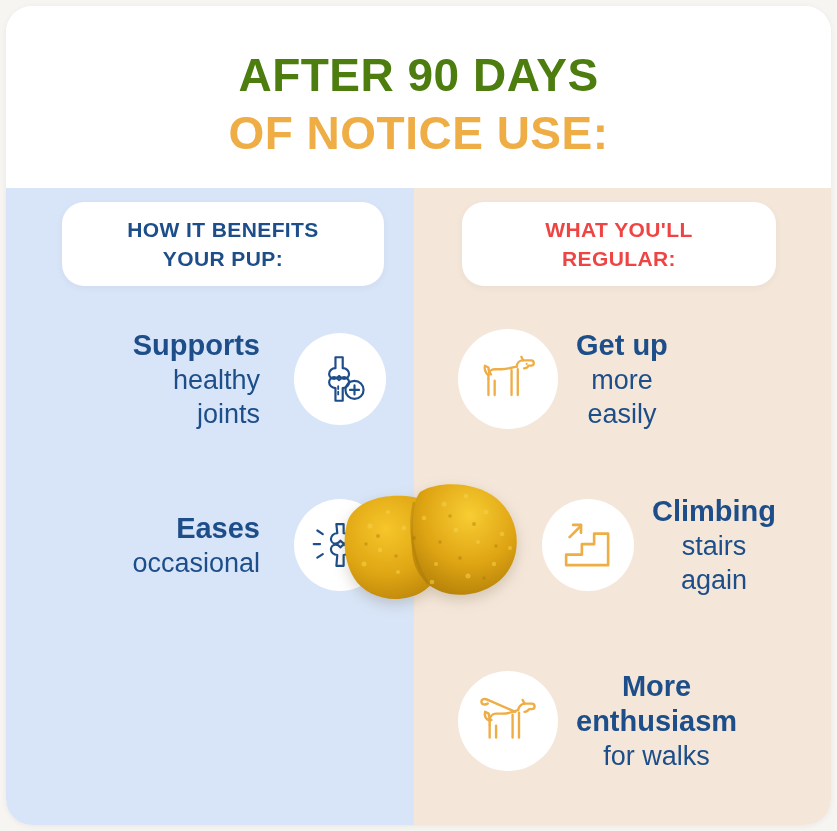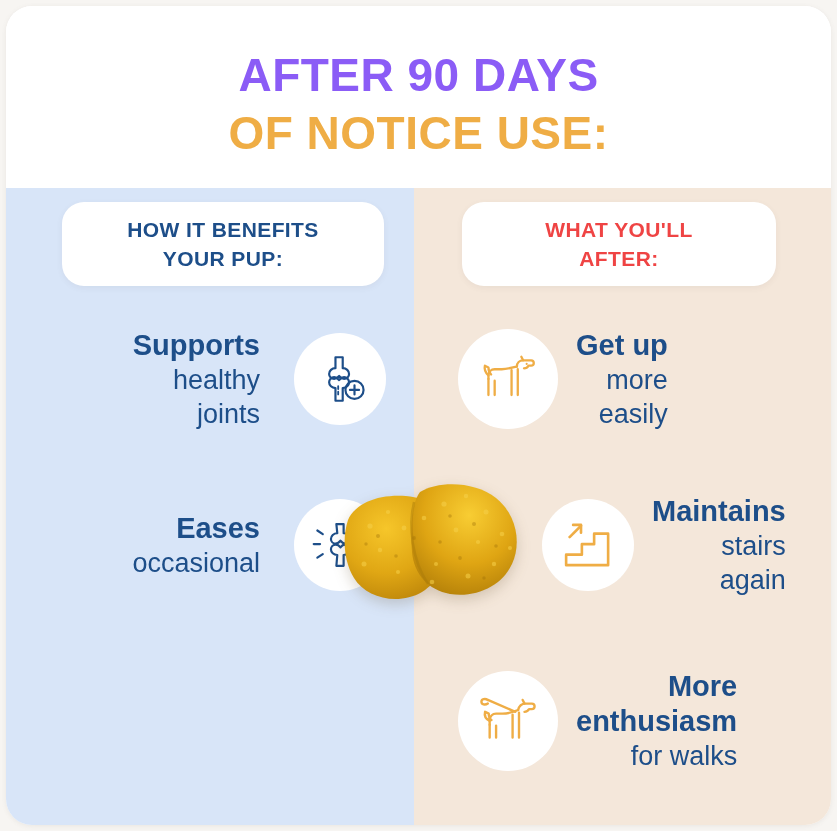--- a/index.html
+++ b/index.html
@@ -29,21 +29,21 @@
   
   #header {
     position:absolute; left:0; right:0; top:0; height:182px;
     background:#ffffff; z-index:3;
   }
   #title-line1, #title-line2 {
     position:absolute; left:0; right:0; text-align:center;
     font-weight:bold; letter-spacing:.5px;
     font-size:46px; line-height:50px;
   }
-  #title-line1 { top:44px; color:#8b5cf6; }
+  #title-line1 { top:44px; color:#4d7c0f; }
   #title-line2 { top:102px; color:#efad45; }
   #title-colon { color:#efad45; }
 
   
   .pill {
     position:absolute; z-index:6;
     background:#ffffff;
     border-radius:22px;
     display:flex; align-items:center; justify-content:center;
     text-align:center;
@@ -57,21 +57,21 @@
   #pill-right { left:456px; top:196px; width:314px; height:84px; color:#ef4444; }
 
   
   .row { position:absolute; display:flex; align-items:center; z-index:4; }
   .row.left  { justify-content:flex-end;gap:16px; }
   .row.right { justify-content:flex-start; }
 
   .txt { font-size:27px; line-height:34px; color:#1d4e89; }
   .txt .b { display:block; font-weight:bold; font-size:29px; line-height:35px; }
   .row.left  .txt { text-align:right;  margin-right:18px; }
-  .row.right .txt { text-align:right;   margin-left:18px; }
+  .row.right .txt { text-align:center;   margin-left:18px; }
 
   .circle {
     flex:0 0 auto;
     width:92px; height:92px;
     border-radius:50%;
     background:#ffffff;
     display:flex; align-items:center; justify-content:center;
   }
   .circle.big { width:100px; height:100px; }
   .circle svg { display:block; }
@@ -106,21 +106,21 @@
 
   <div class="pill" id="pill-left">
     <div>
       <span>HOW IT BENEFITS</span><br>
       <span>YOUR PUP:</span>
     </div>
   </div>
   <div class="pill" id="pill-right">
     <div>
       <span>WHAT YOU'LL</span><br>
-      <span>AFTER:</span>
+      <span>REGULAR:</span>
     </div>
   </div>
 
   <div class="row left" id="row-l1">
     <div class="txt">
       <span class="b">Supports</span>
       <span>healthy</span><br>
       <span>joints</span>
     </div>
     <div class="circle">
@@ -194,21 +194,21 @@
         <svg width="56" height="56" viewBox="0 0 64 64" fill="none" stroke="#efad45" stroke-width="3" stroke-linejoin="round" stroke-linecap="round">
 
           <path d="M7 55 h48 V19 H39 v12 H25 v12 H7 z"></path>
 
           <path d="M11 23 l13 -13"></path>
           <path d="M15 9 h9 v9"></path>
         </svg>
       </span>
     </div>
     <div class="txt">
-      <span class="b">Maintains</span>
+      <span class="b">Climbing</span>
       <span>stairs</span><br>
       <span>again</span>
     </div>
   </div>
 
   <div class="row right" id="row-r3">
     <div class="circle big">
       <span>
         <svg width="66" height="60" viewBox="0 0 72 64" fill="none" stroke="#efad45" stroke-width="2.6" stroke-linejoin="round" stroke-linecap="round">
 

